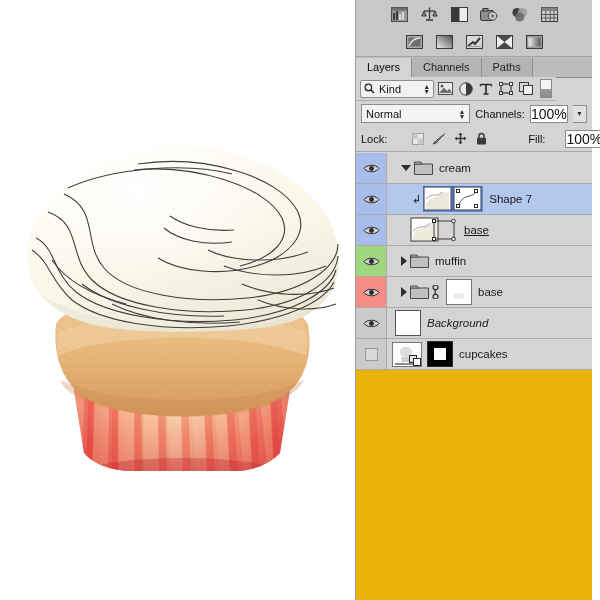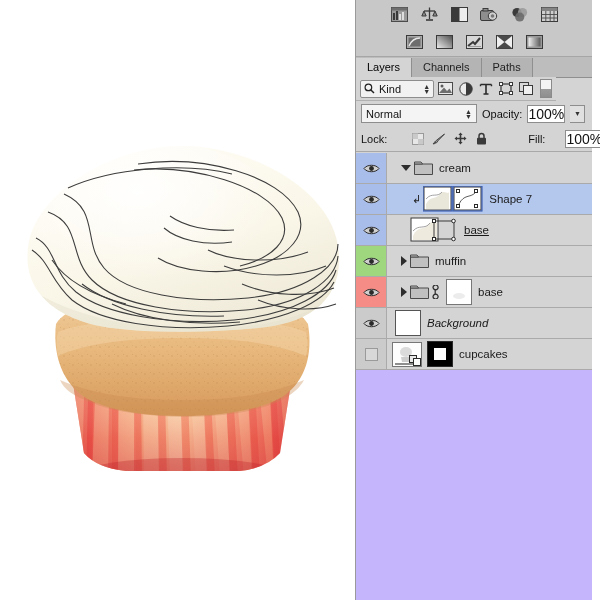--- a/index.html
+++ b/index.html
@@ -106,21 +106,21 @@
     display:flex;align-items:center;padding:0 5px;box-sizing:border-box;gap:20px;
     background:#d4d4d4;border-bottom:1px solid #a8a8a8;
   }
   .lockicons{display:flex;align-items:center;gap:7px;margin-left:4px;}
   .lbtn{width:14px;height:14px;display:flex;align-items:center;justify-content:center;cursor:default;}
   .spacer{flex:1;}
 
   
   .layerlist{
     position:absolute;left:0;top:153px;width:236px;bottom:0;
-    background:#c4b5fd;overflow:hidden;
+    background:#eab308;overflow:hidden;
   }
   .lrow{
     position:relative;height:31px;display:flex;align-items:center;
     border-bottom:1px solid #aaaaaa;box-sizing:border-box;background:#d4d4d4;
     cursor:default;
   }
   .lrow.sel{background:#b4c8ee;}
   .eyecell{
     width:31px;height:100%;display:flex;align-items:center;justify-content:center;
     border-right:1px solid #aaaaaa;box-sizing:border-box;flex:0 0 31px;cursor:default;
@@ -445,21 +445,21 @@
     </div>
 
     <div class="blendrow">
       <div class="blendsel">
         <span class="label">Normal</span>
         <span class="stepper">
             <span>▲</span>
             <span>▼</span>
           </span>
       </div>
-      <span class="fieldlabel">Opacity:</span>
+      <span class="fieldlabel">Channels:</span>
       <div class="numfield">100%</div>
       <div class="numarrow">▼</div>
     </div>
 
     <div class="lockrow">
       <span class="fieldlabel">Lock:</span>
       <div class="lockicons">
         <div class="lbtn">
           <svg width="12" height="12" viewBox="0 0 12 12">
               <rect x="0.5" y="0.5" width="11" height="11" fill="#e7e7e7" stroke="#9a9a9a"></rect>

